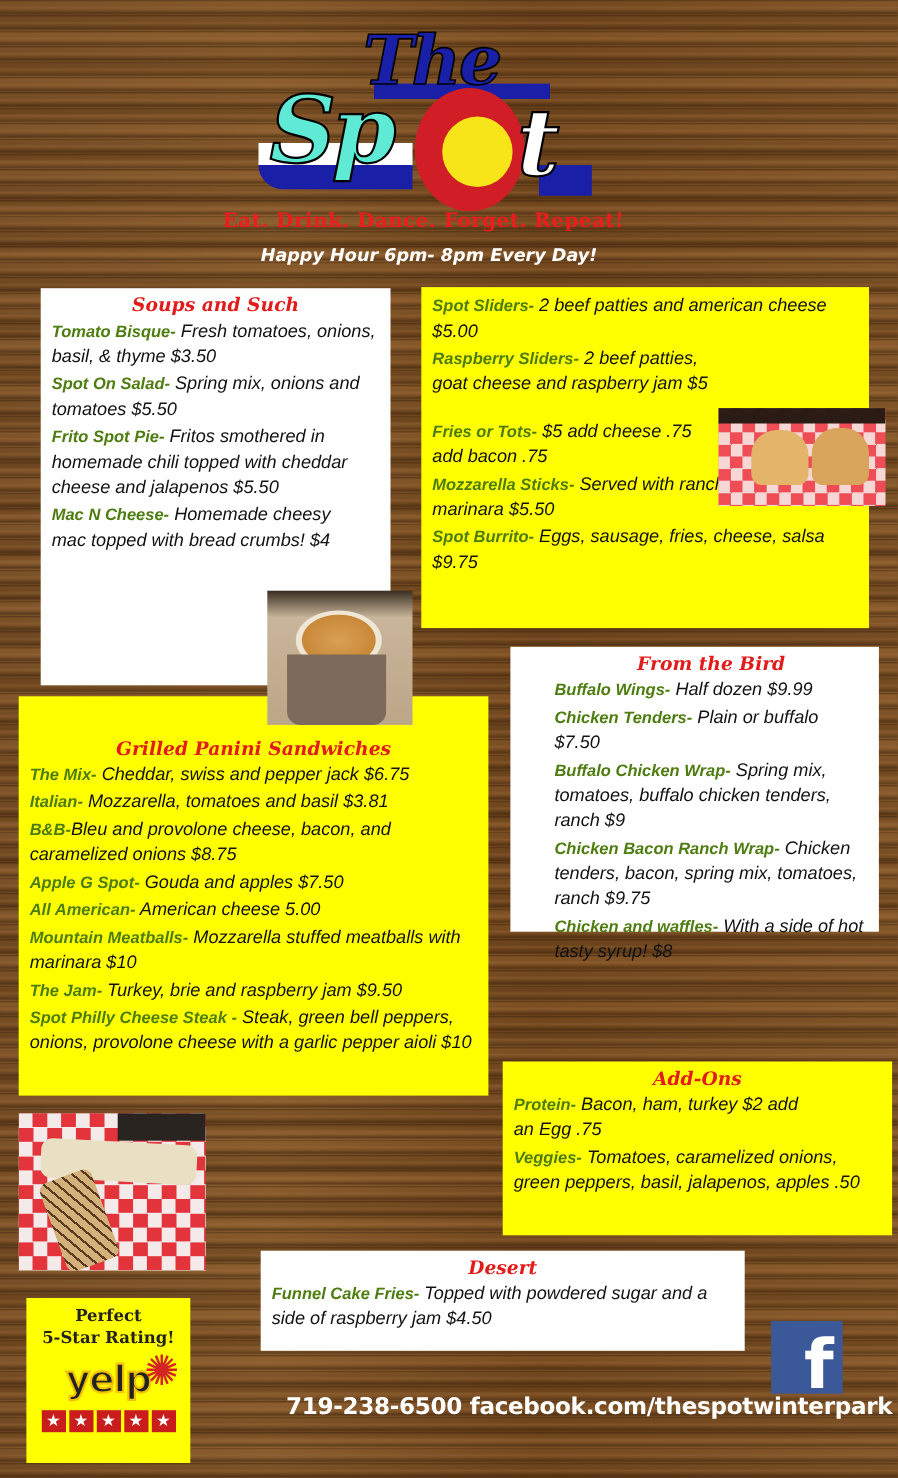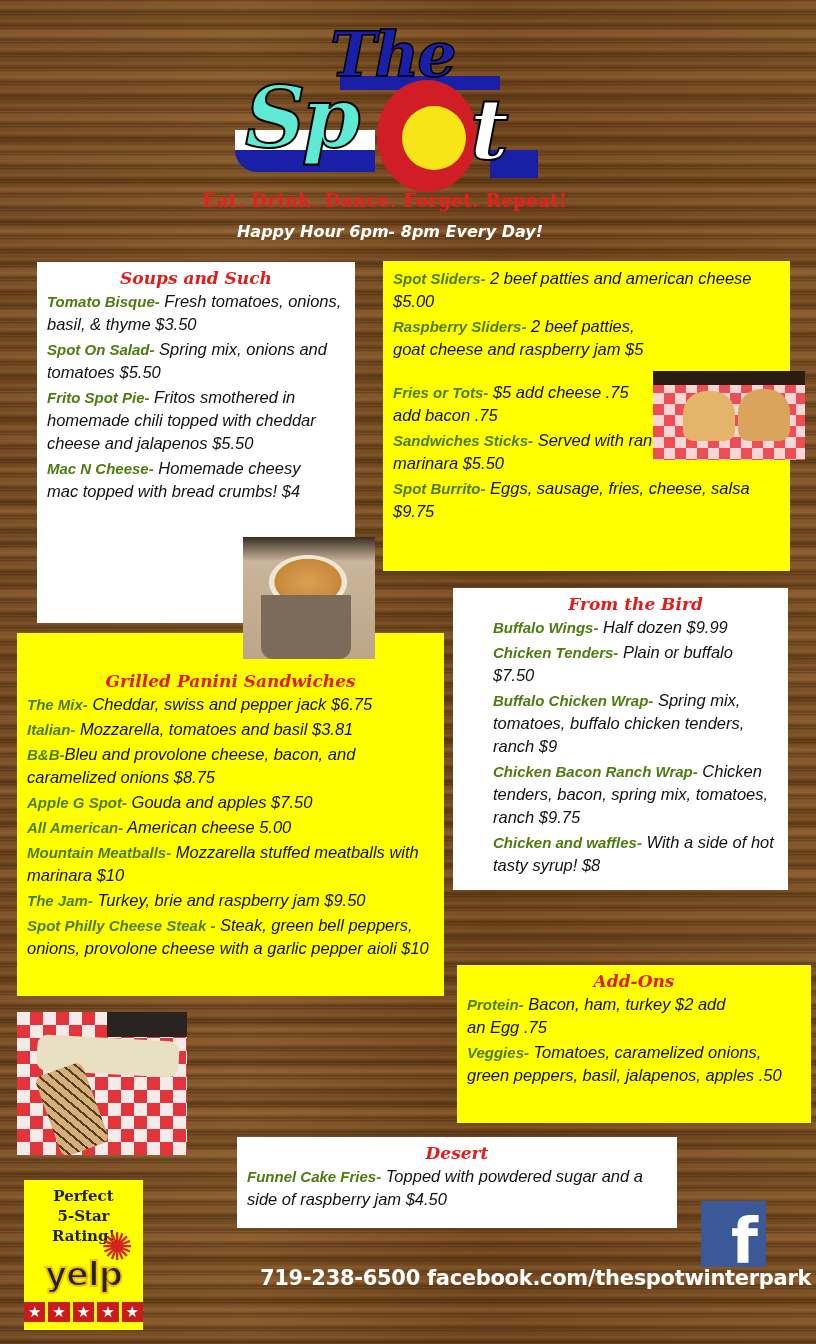--- a/index.html
+++ b/index.html
@@ -66,21 +66,21 @@
     text-align: center; font-family: "DejaVu Serif", serif; font-style: italic; font-weight: bold;
     font-size: 17px; color: #e21b1b; margin-bottom: 2px;
   }
   .item { font-size: 16.5px; line-height: 23px; color: #111; font-style: italic; margin-bottom: 2px; }
   .item .name {
     font-family: Liberation Sans, sans-serif; font-weight: bold; font-style: italic; color: #4d7c0f; font-size: 15px;
   }
 
   #soups { left: 37px; top: 262px; width: 318px; height: 361px; }
   #grill { left: 383px; top: 261px; width: 407px; height: 310px; }
-  #bird { left: 453px; top: 588px; width: 335px; height: 302px; padding-left: 40px; }
+  #bird { left: 464px; top: 588px; width: 335px; height: 259px; padding-left: 40px; }
   #panini { left: 17px; top: 633px; width: 427px; height: 363px; padding-top: 38px; }
   #addons { left: 457px; top: 965px; width: 354px; height: 158px; }
   #desert { left: 237px; top: 1137px; width: 440px; height: 91px; }
 
   
   .photo { position: absolute; overflow: hidden; }
   #mac-photo {
     left: 243px; top: 537px; width: 132px; height: 122px;
     background: radial-gradient(ellipse 55px 38px at 65px 45px, #d9a055 0%, #c98838 60%, #efe6d6 62%, #efe6d6 70%, rgba(0,0,0,0) 72%),
                 linear-gradient(180deg, #3a2e22 0%, #c9b59a 20%, #bca688 100%);
@@ -97,21 +97,21 @@
     left: 17px; top: 1012px; width: 170px; height: 143px;
     background: repeating-conic-gradient(#e3343c 0 25%, #f5eaea 0 50%) 0 0 / 26px 26px;
   }
   #panini-photo .top-dark { position: absolute; right: 0; top: 0; width: 80px; height: 25px; background: #2a2420; }
   #panini-photo .bread1 { position: absolute; left: 20px; top: 26px; width: 142px; height: 36px; background: #e9e0c4; border-radius: 10px; transform: rotate(3deg); }
   #panini-photo .bread2 { position: absolute; left: 30px; top: 55px; width: 50px; height: 85px; background: #d4b07a; border-radius: 8px; transform: rotate(-20deg);
     background-image: repeating-linear-gradient(60deg, #d4b07a 0 6px, #5c3a1f 6px 8px); }
 
   
   #yelp {
-    position: absolute; left: 24px; top: 1180px; width: 119px; height: 150px; background: #ffff00;
+    position: absolute; left: 24px; top: 1180px; width: 149px; height: 150px; background: #ffff00;
     text-align: center; padding-top: 6px;
   }
   #yelp .rating-text { font-family: "DejaVu Serif", serif; font-weight: bold; font-size: 15px; line-height: 20px; color: #222; }
   #yelp .wordmark {
     display: inline-block; margin-top: 8px; font-family: "DejaVu Sans", sans-serif; font-weight: bold; font-size: 34px;
     color: #222; -webkit-text-stroke: 2px #f2c200; letter-spacing: -1px; position: relative;
   }
   #yelp .burst { position: absolute; right: 10px; top: 48px; font-size: 38px; color: #d32323; line-height: 1; }
   #yelp .stars { display: flex; justify-content: center; gap: 3px; margin-top: 8px; }
   #yelp .star { width: 22px; height: 20px; background: #c91d1d; color: #fff; font-size: 15px; line-height: 20px; }
@@ -149,21 +149,21 @@
   <div class="item"><span class="name">Tomato Bisque-</span><span> Fresh tomatoes, onions, basil, &amp; thyme $3.50</span></div>
   <div class="item"><span class="name">Spot On Salad-</span><span> Spring mix, onions and tomatoes $5.50</span></div>
   <div class="item" style="width:290px"><span class="name">Frito Spot Pie-</span><span> Fritos smothered in homemade chili topped with cheddar cheese and jalapenos  $5.50</span></div>
   <div class="item" style="width:270px"><span class="name">Mac N Cheese-</span><span> Homemade cheesy mac topped with bread crumbs! $4</span></div>
 </div>
 
 <div class="box yellow" id="grill">
   <div class="item"><span class="name">Spot Sliders-</span><span> 2 beef patties and american cheese $5.00</span></div>
   <div class="item" style="width:255px;margin-bottom:20px"><span class="name">Raspberry Sliders-</span><span> 2 beef patties, goat cheese and raspberry jam $5</span></div>
   <div class="item" style="width:255px"><span class="name">Fries or Tots-</span><span>  $5 add cheese .75 add bacon .75</span></div>
-  <div class="item"><span class="name">Sandwiches Sticks-</span><span>  Served with ranch or meaty marinara $5.50</span></div>
+  <div class="item"><span class="name">Mozzarella Sticks-</span><span>  Served with ranch or meaty marinara $5.50</span></div>
   <div class="item"><span class="name">Spot Burrito-</span><span>  Eggs, sausage, fries, cheese, salsa $9.75</span></div>
 </div>
 
 <div class="box white" id="bird">
   <h2>From the Bird</h2>
   <div class="item"><span class="name">Buffalo Wings-</span><span> Half dozen $9.99</span></div>
   <div class="item"><span class="name">Chicken Tenders-</span><span>  Plain or buffalo $7.50</span></div>
   <div class="item"><span class="name">Buffalo Chicken Wrap-</span><span> Spring mix, tomatoes, buffalo chicken tenders, ranch $9</span></div>
   <div class="item"><span class="name">Chicken Bacon Ranch Wrap-</span><span> Chicken tenders, bacon, spring mix, tomatoes, ranch  $9.75</span></div>
   <div class="item"><span class="name">Chicken and waffles-</span><span> With a side of hot tasty syrup! $8</span></div>

